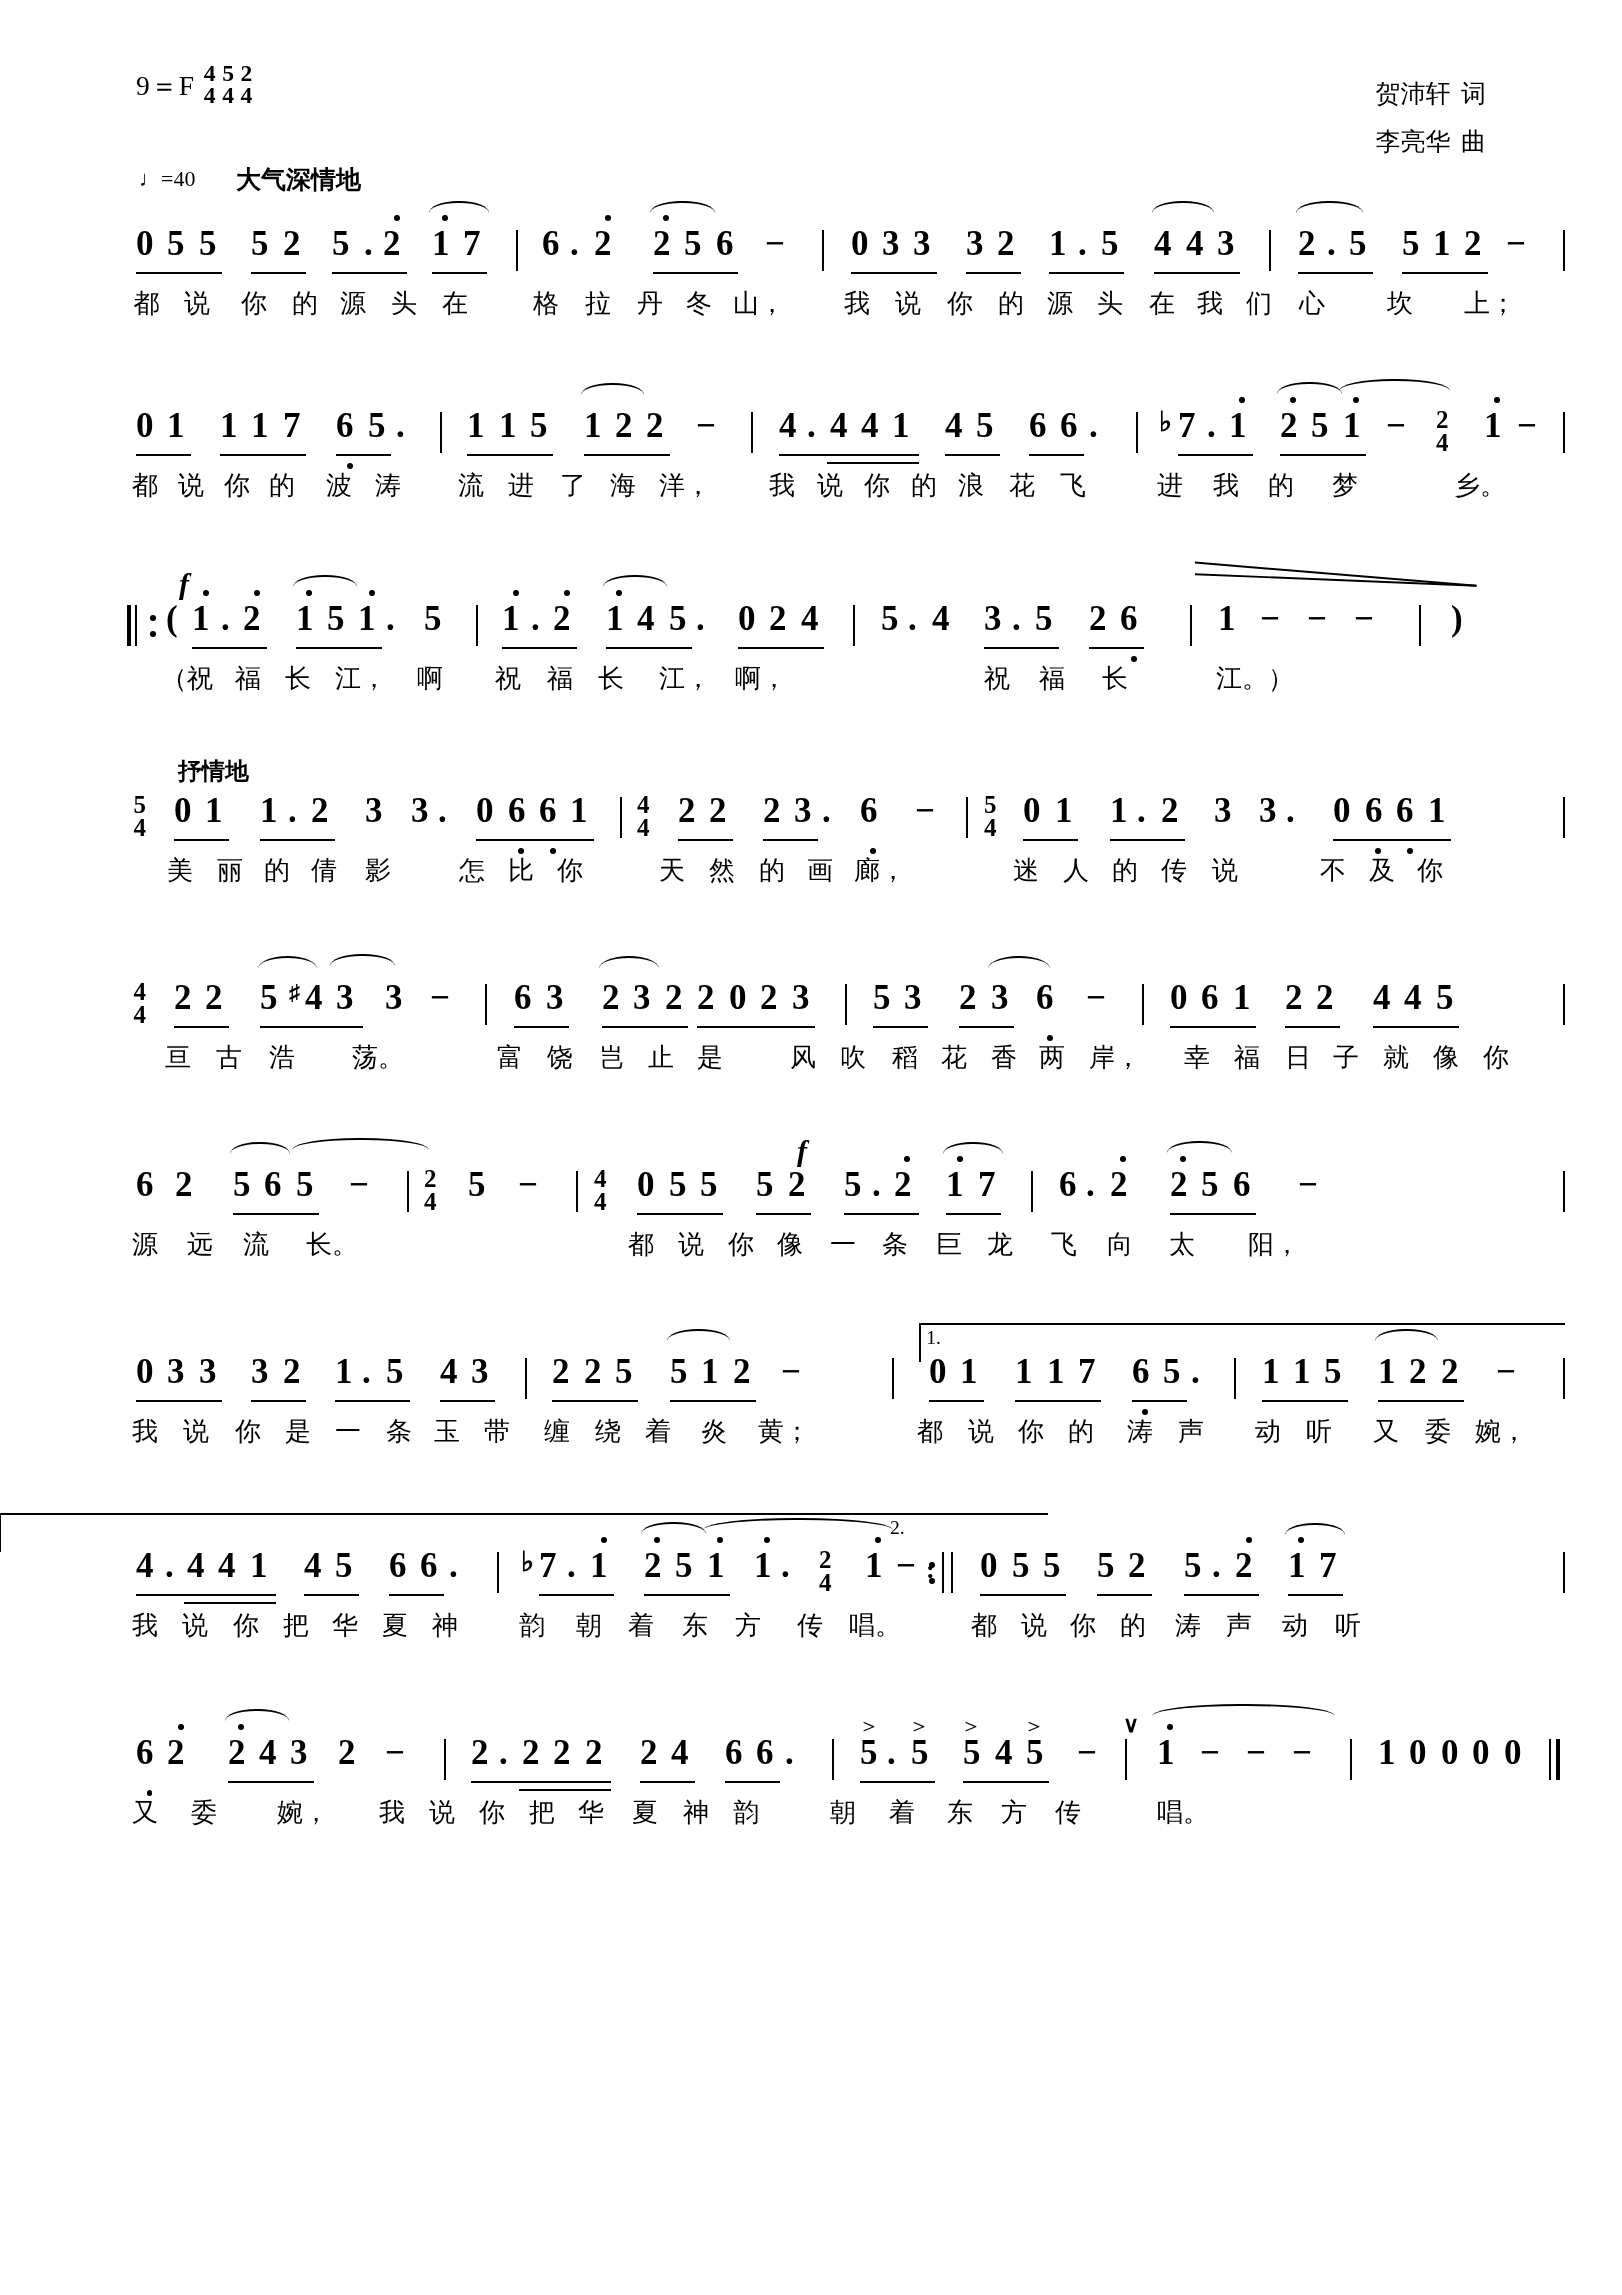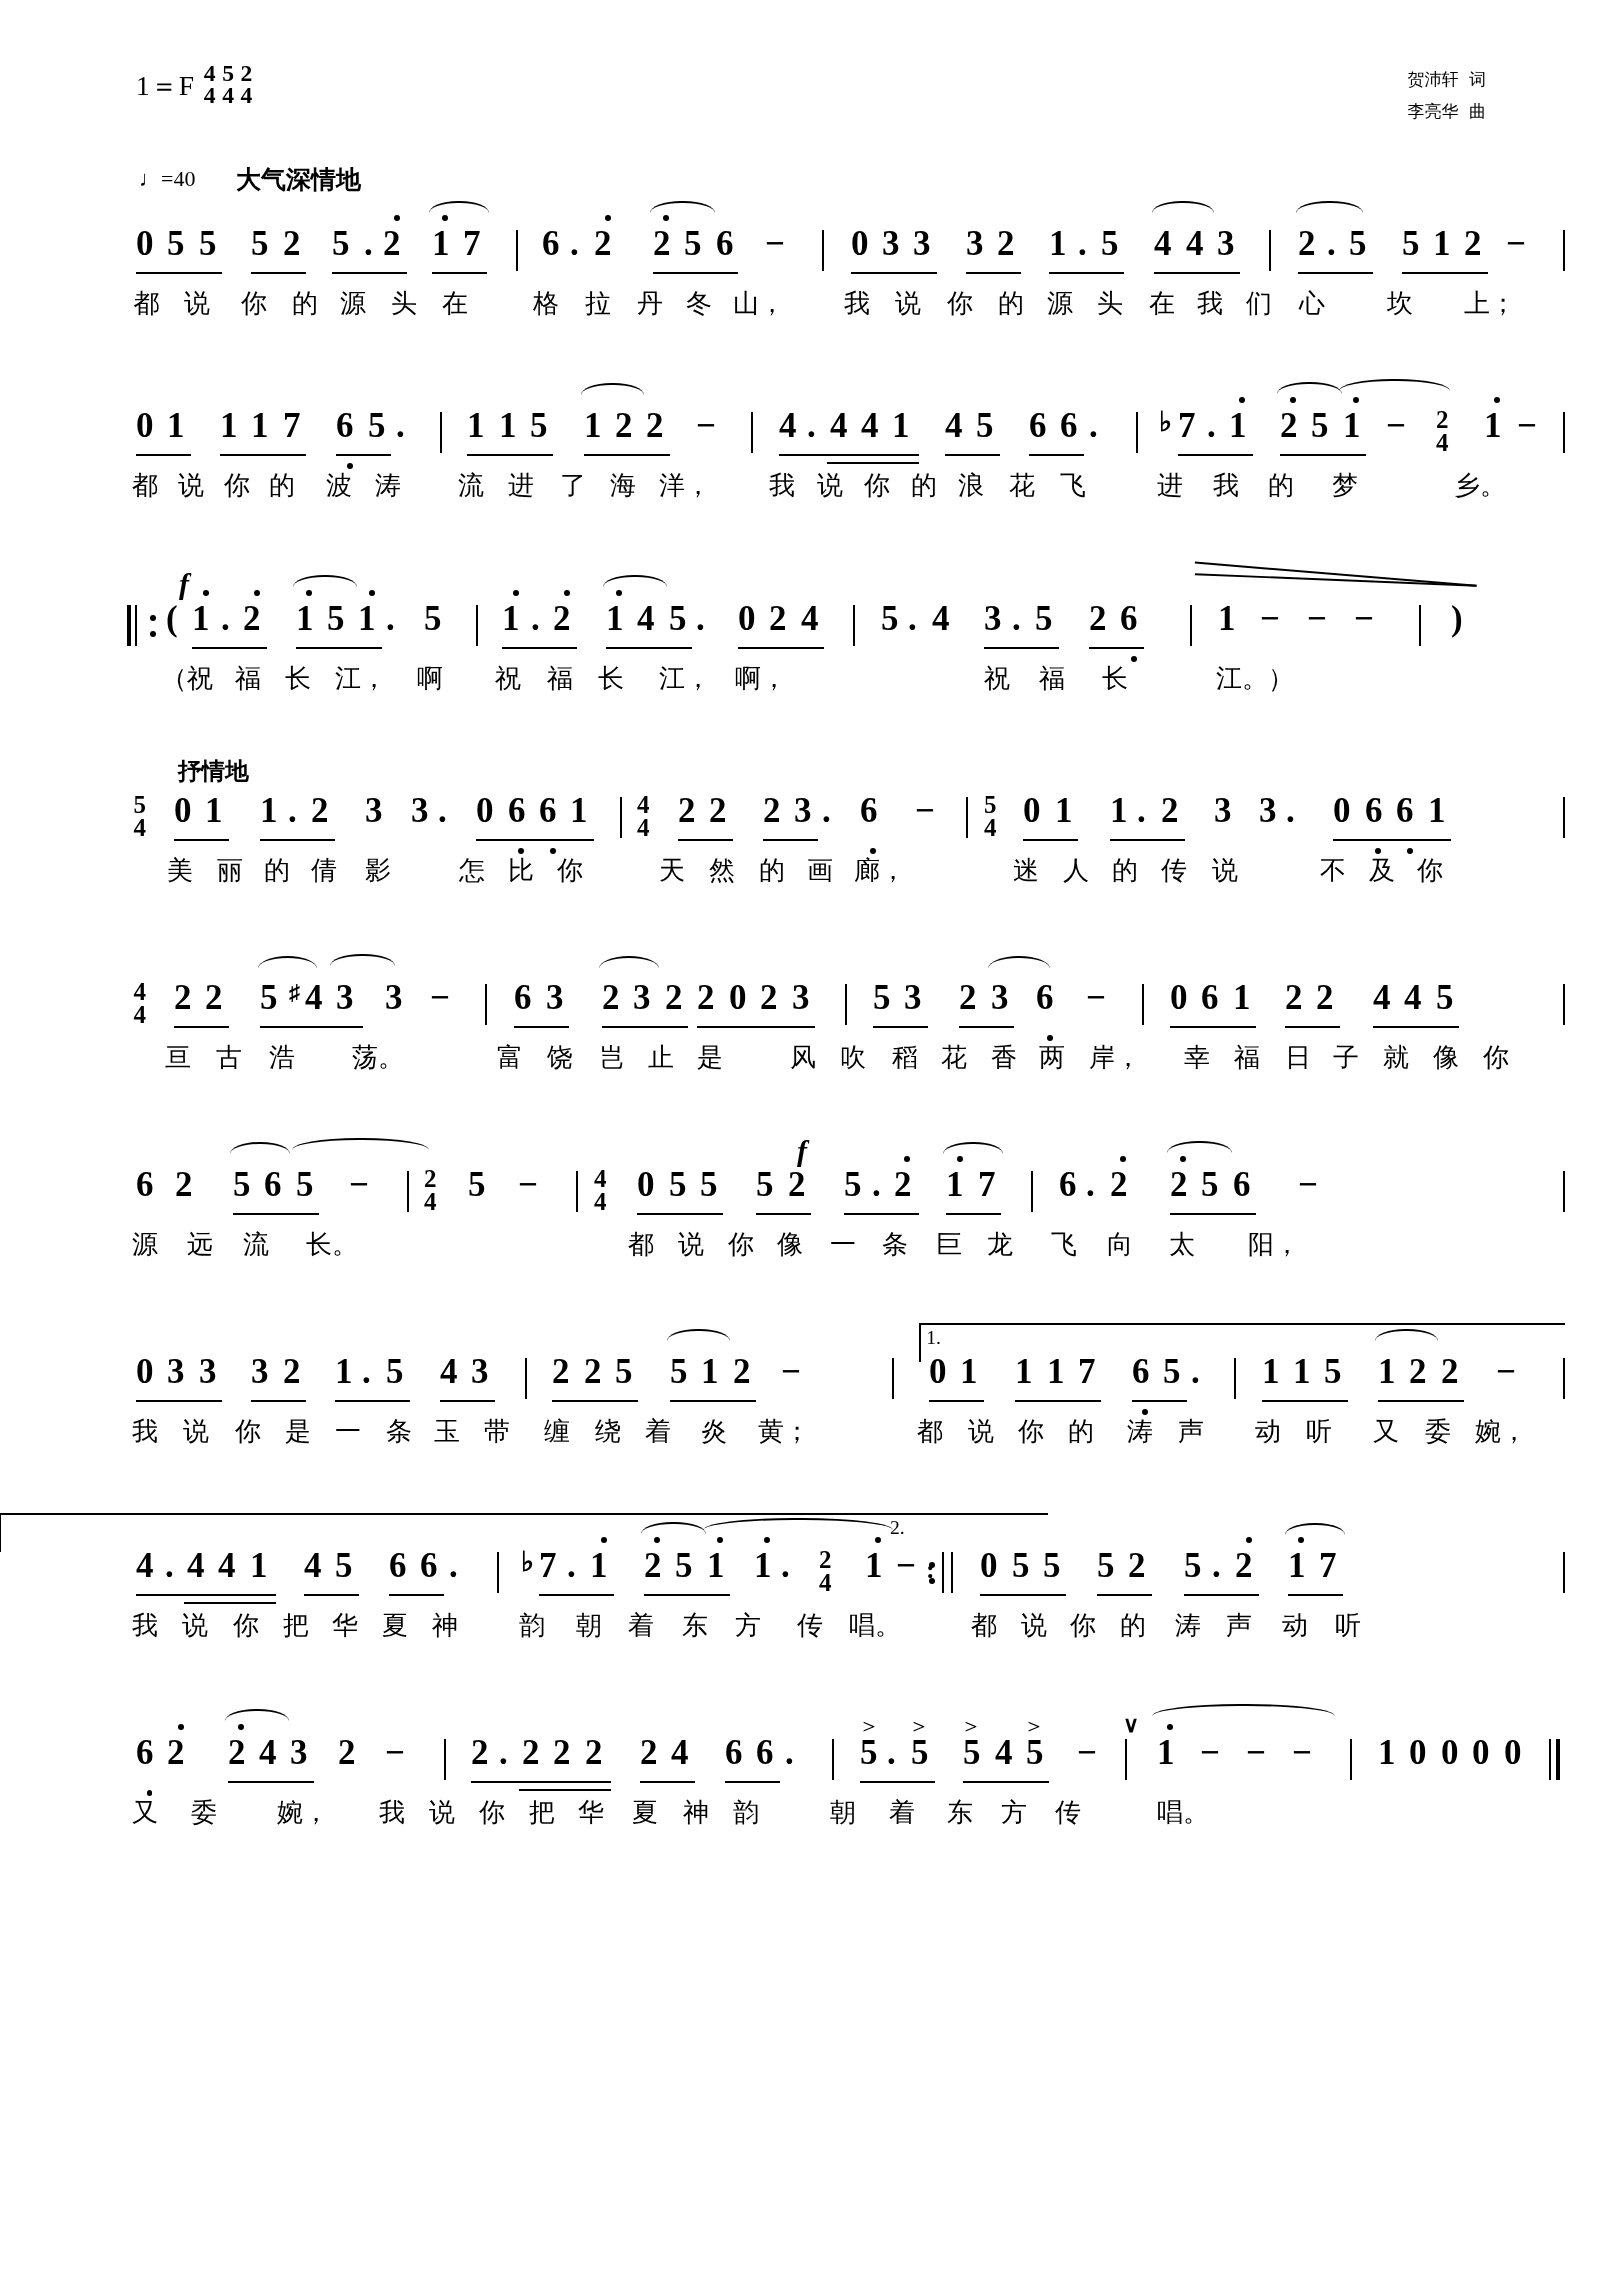--- a/index.html
+++ b/index.html
@@ -69,24 +69,24 @@
     font-size: 23.6px;
     font-weight: bold;
     margin-right: 6.5px;
     font-family: "Liberation Serif", serif;
   }
   .meter .num, .meter .den { display: block; }
 
   .credits {
     position: absolute;
     right: 137px;
-    top: 5px;
+    top: 12px;
     text-align: center;
     font-family: "DejaVu Sans", sans-serif;
-    font-size: 17px;
+    font-size: 25px;
     line-height: 1.9;
   }
   .credits div span.role { margin-left: 10.5px; }
 
   .tempo-row {
     position: relative;
     height: 42px;
     margin-top: 2.6px;
   }
   .tempo {
@@ -250,21 +250,21 @@
   }
 </style>
 </head>
 <body>
 
 <div class="page">
 
 
   <div class="header-row">
     <div class="key-block">
-      <span class="key-label">1＝F</span>
+      <span class="key-label">9＝F</span>
       <span class="meters">
         <span class="meter">
           <span class="num">4</span>
           <span class="den">4</span>
         </span>
         <span class="meter">
           <span class="num">5</span>
           <span class="den">4</span>
         </span>
         <span class="meter">

